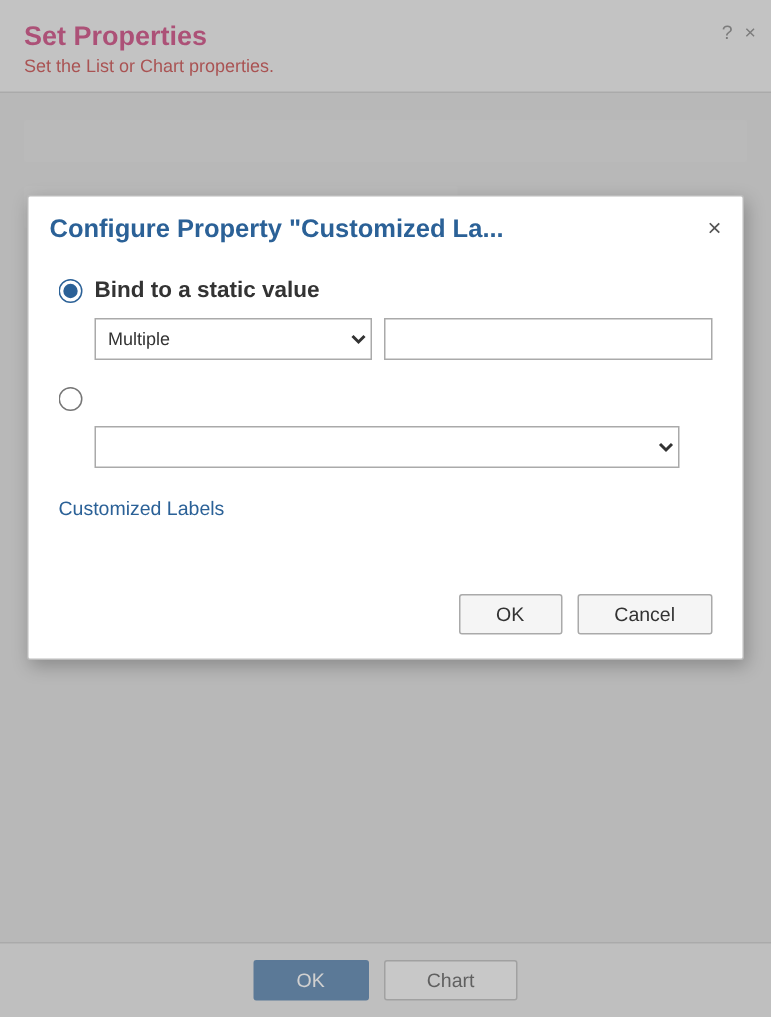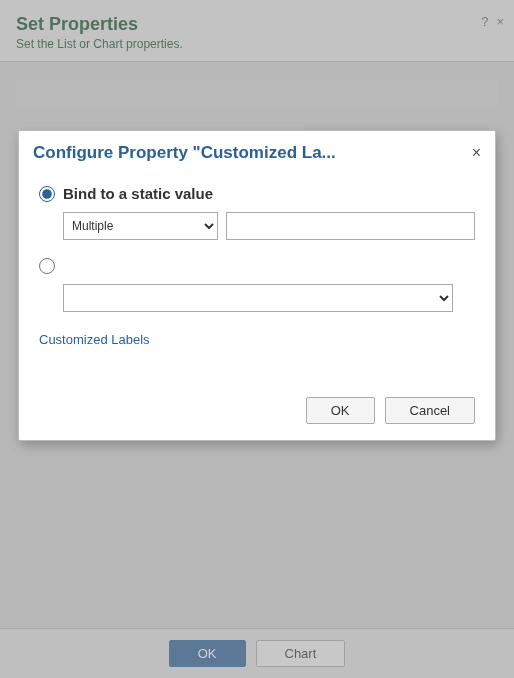--- a/index.html
+++ b/index.html
@@ -23,27 +23,27 @@
     }
 
     .bg-panel-header {
       background: #e8e8e8;
       padding: 14px 16px 10px 16px;
       border-bottom: 1px solid #bbb;
     }
 
     .bg-panel-title {
       font-size: 18px;
-      color: #14532d;
+      color: #be185d;
       font-weight: bold;
     }
 
     .bg-panel-subtitle {
       font-size: 12px;
-      color: #14532d;
+      color: #b91c1c;
       margin-top: 2px;
     }
 
     .bg-panel-close-area {
       position: absolute;
       top: 14px;
       right: 10px;
       display: flex;
       gap: 8px;
     }
@@ -163,21 +163,21 @@
 
     
     .input-group {
       display: flex;
       gap: 8px;
       margin-bottom: 18px;
       margin-left: 24px;
     }
 
     .select-field {
-      width: 155px;
+      width: 185px;
       height: 28px;
       border: 1px solid #aaa;
       background: white;
       font-size: 12px;
       padding: 0 4px;
       color: #333;
       cursor: pointer;
     }
 
     .text-field {

